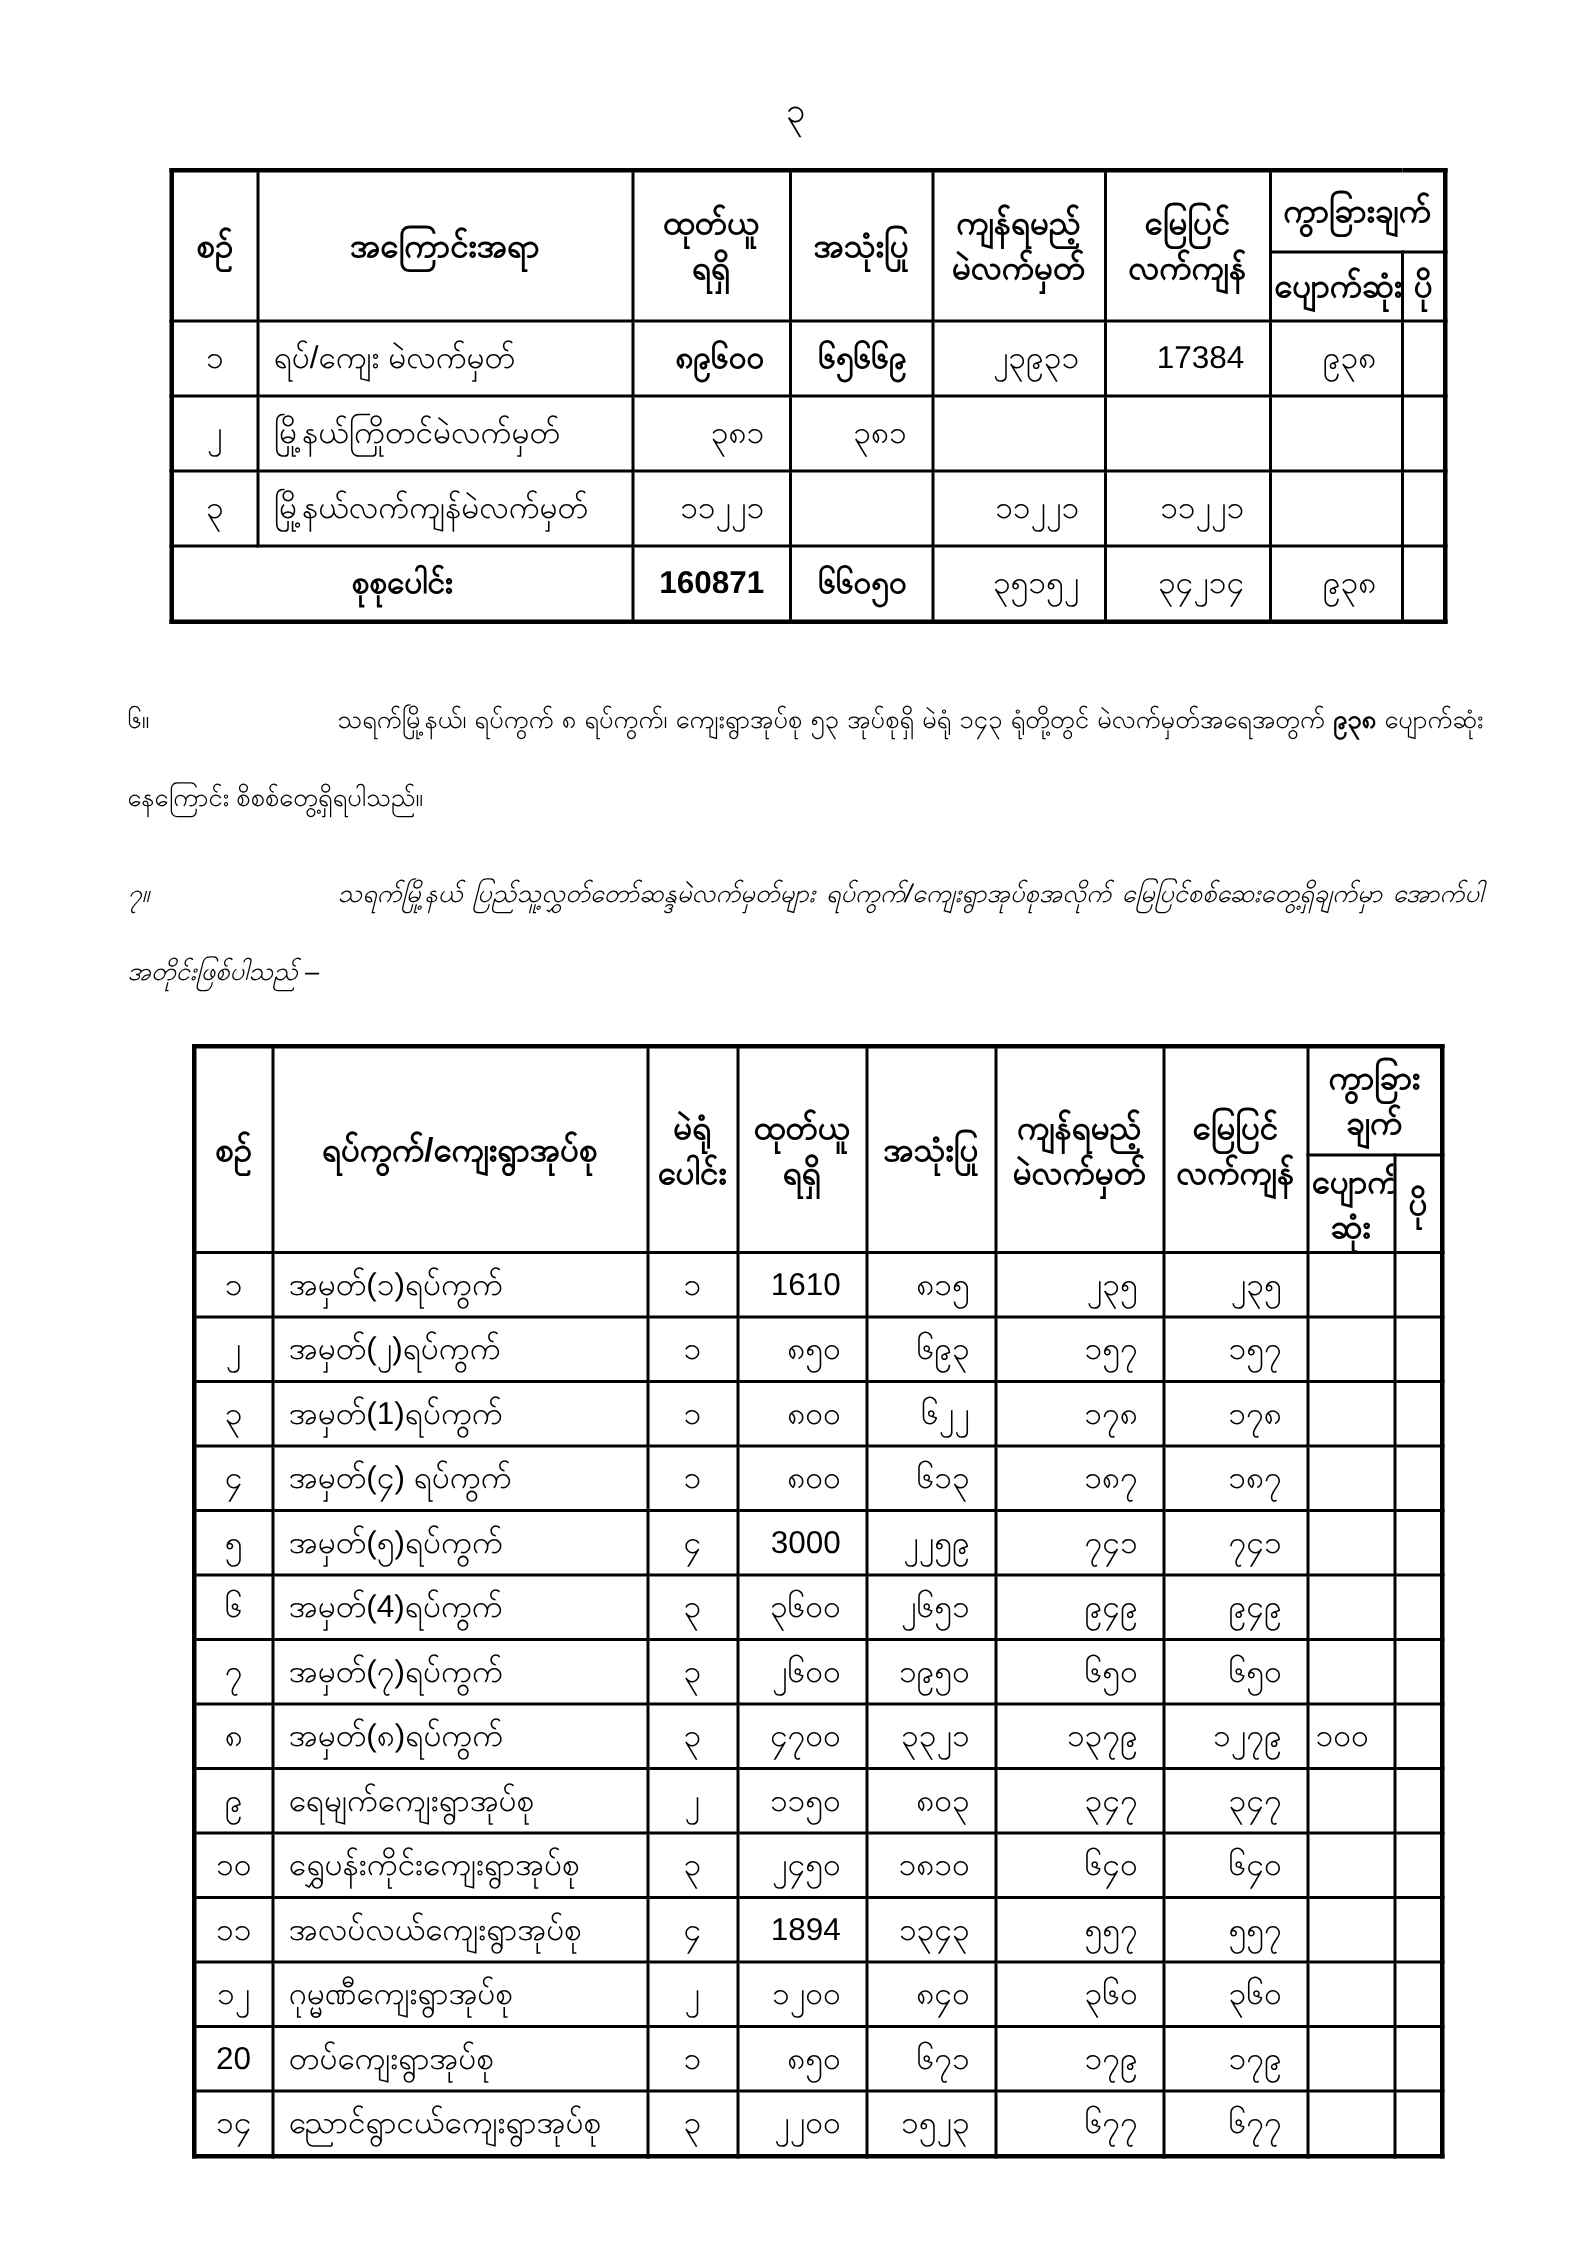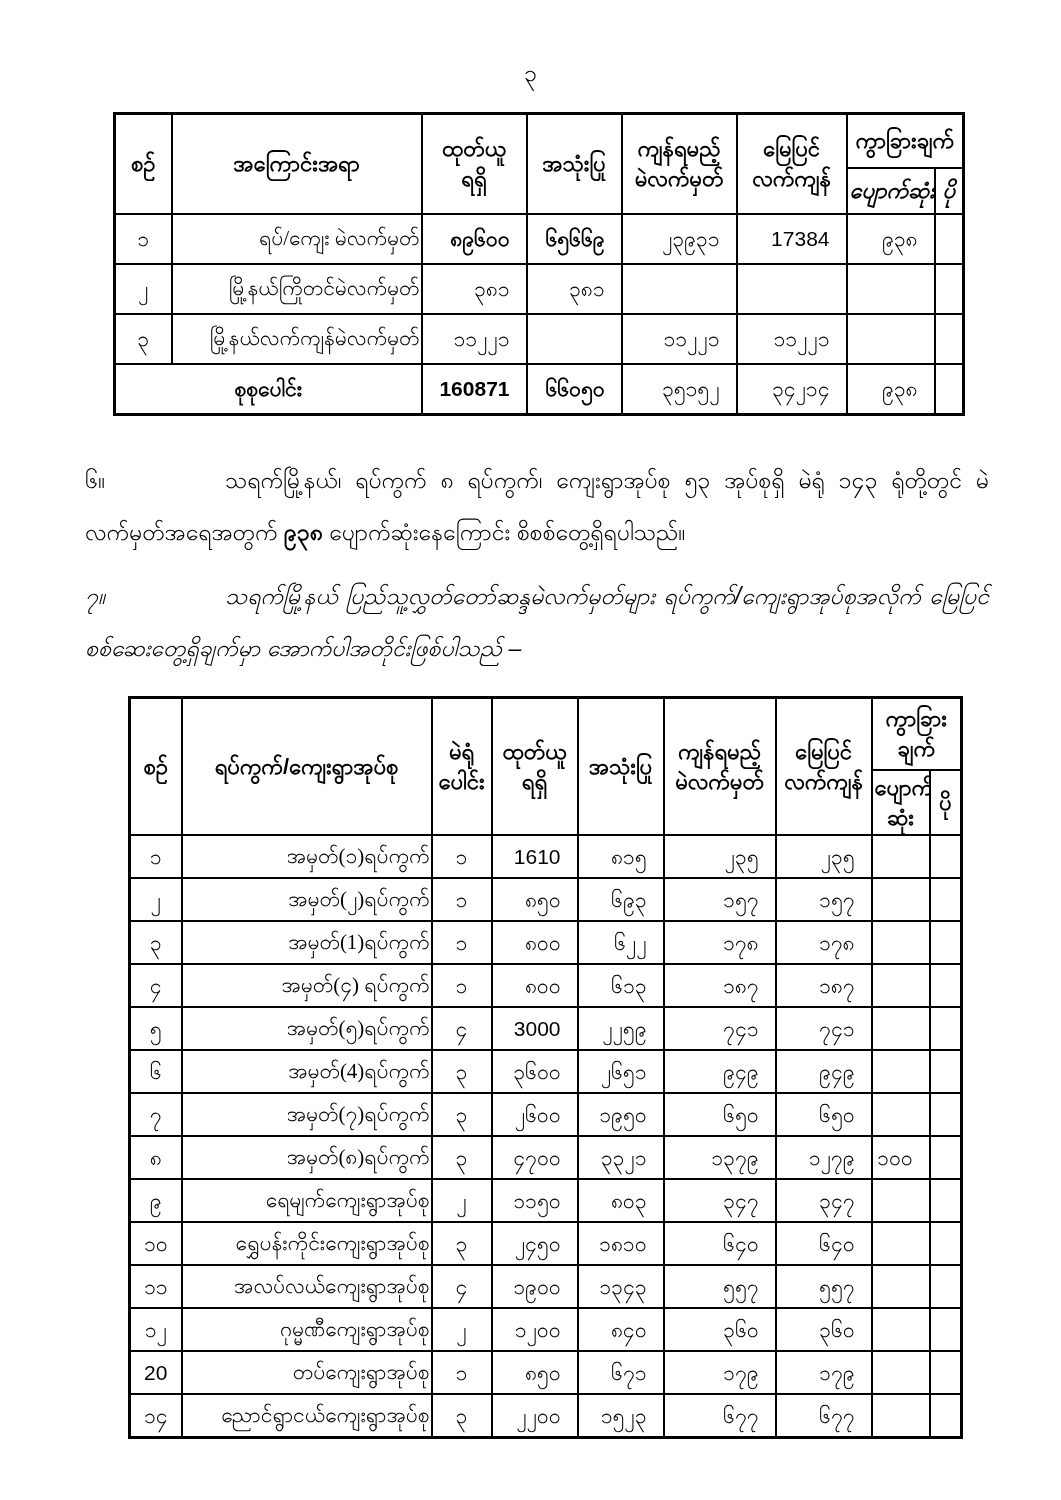--- a/index.html
+++ b/index.html
@@ -30,33 +30,33 @@
     text-align:center;
     white-space:pre-line;
     line-height:1.35;
     padding:2px 2px;
   }
   td {
     font-size:21px;
     line-height:1.3;
   }
   .a-center { text-align:center; }
-  .a-left   { text-align:right; padding-left:10px;font-family:Liberation Serif, serif; }
+  .a-left   { text-align:left; padding-left:10px; }
   .a-num    { text-align:right; padding-right:16px; }
   .bold     { font-weight:bold; }
 
   #t1 { margin:20px 0 0 113px; width:849px; }
   #t1 thead tr.h1 th { height:48px; }
-  #t1 thead tr.h2 th { height:40px;font-style:italic; }
+  #t1 thead tr.h2 th { height:40px; }
   #t1 tbody td { height:46px; }
   #t1 tfoot td { height:46px; }
 
   .para {
     margin:0 72px 0 85px;
-    font-size:23px;
+    font-size:17px;
     line-height:52px;
     text-align:justify;
   }
   .para .para-no { display:inline-block; width:140px; }
   #para6 { margin-top:38px; }
   #para7 { margin-top:12px;font-style:italic; }
 
   #t2 { margin:22px 0 0 128px; width:832px; }
   #t2 thead tr.h1 th { height:66px; }
   #t2 thead tr.h2 th { height:52px; }
@@ -290,21 +290,21 @@
         <td class="a-num">၁၈၁၀</td>
         <td class="a-num">၆၄၀</td>
         <td class="a-num">၆၄၀</td>
         <td class="a-num"></td>
         <td class="a-num"></td>
       </tr>
       <tr>
         <td class="a-center">၁၁</td>
         <td class="a-left">အလပ်လယ်ကျေးရွာအုပ်စု</td>
         <td class="a-center">၄</td>
-        <td class="a-num">၁၉၀၀</td>
+        <td class="a-num">1894</td>
         <td class="a-num">၁၃၄၃</td>
         <td class="a-num">၅၅၇</td>
         <td class="a-num">၅၅၇</td>
         <td class="a-num"></td>
         <td class="a-num"></td>
       </tr>
       <tr>
         <td class="a-center">၁၂</td>
         <td class="a-left">ဂုမ္မဏီကျေးရွာအုပ်စု</td>
         <td class="a-center">၂</td>

